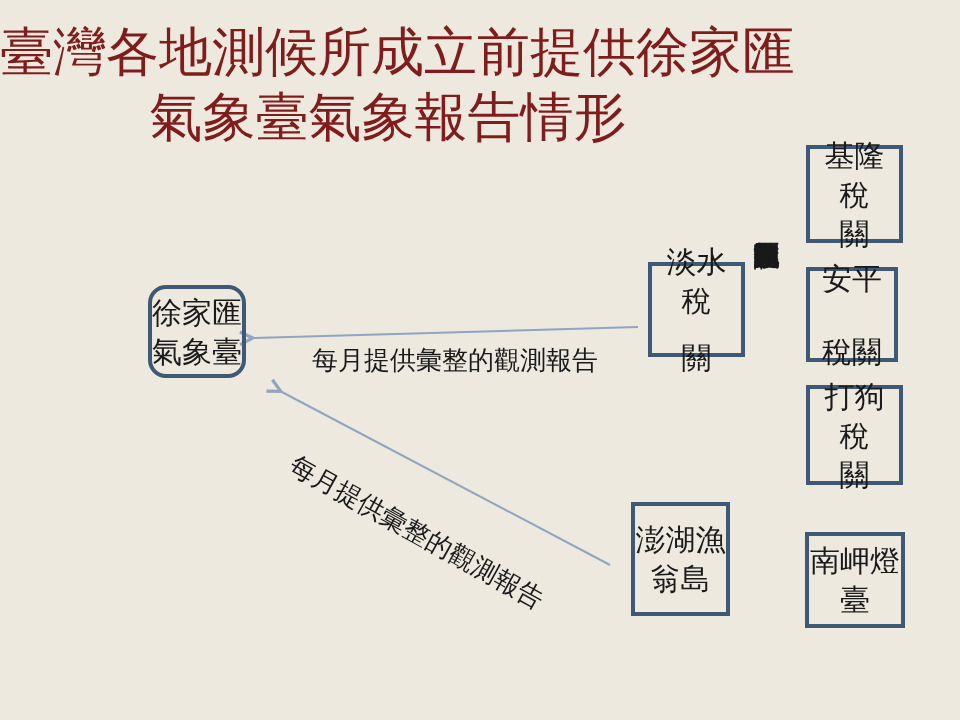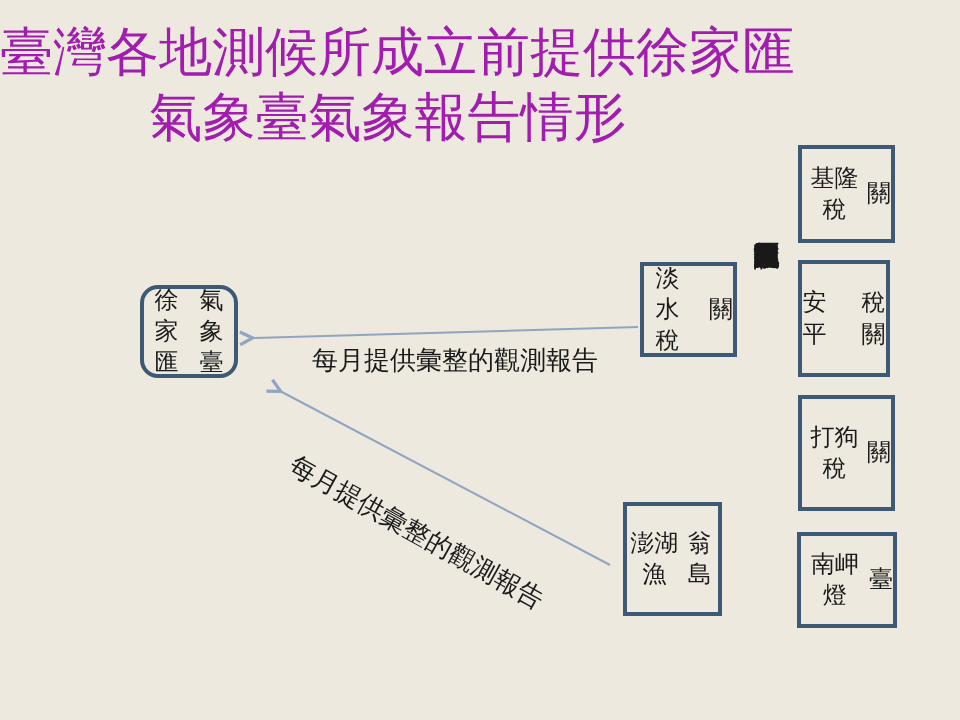--- a/index.html
+++ b/index.html
@@ -19,41 +19,42 @@
     width:960px;height:720px;
     background:var(--bg);
     overflow:hidden;
   }
   .title{
     position:absolute;
     left:0;top:20px;width:776px;
     text-align:center;
     font-size:53px;
     line-height:1.22;
-    color:#a21caf;
+    color:#7f1d1d;
     white-space:nowrap;
   }
   .node{
     position:absolute;
     box-sizing:border-box;
     border:4px solid var(--border);
     display:flex;
-    flex-direction:row;
+    flex-direction:column;
     align-items:center;
     justify-content:center;
     text-align:center;
-    font-size:24px;
+    font-size:30px;
     line-height:1.3;
+    margin-left:8px;
   }
   .node-shanghai{left:140px;top:285px;width:98px;height:93px;border-radius:18px;}
   .node-tamsui  {left:640px;top:262px;width:97px;height:95px;gap:18px;}
   .node-penghu  {left:623px;top:502px;width:99px;height:114px;}
   .node-keelung {left:798px;top:145px;width:97px;height:98px;}
-  .node-anping  {left:798px;top:260px;width:92px;height:117px;gap:34px;}
-  .node-takow   {left:798px;top:395px;width:97px;height:116px;}
+  .node-anping  {left:798px;top:267px;width:92px;height:95px;gap:34px;}
+  .node-takow   {left:798px;top:385px;width:97px;height:100px;}
   .node-nanjia  {left:797px;top:532px;width:100px;height:96px;}
   .flow-label{
     position:absolute;
     font-size:26px;
     white-space:nowrap;
     color:var(--text);
   }
   .label-schedule{left:243px;top:283px;}
   .label-monthly-h{left:312px;top:343px;}
   .label-monthly-diag{

